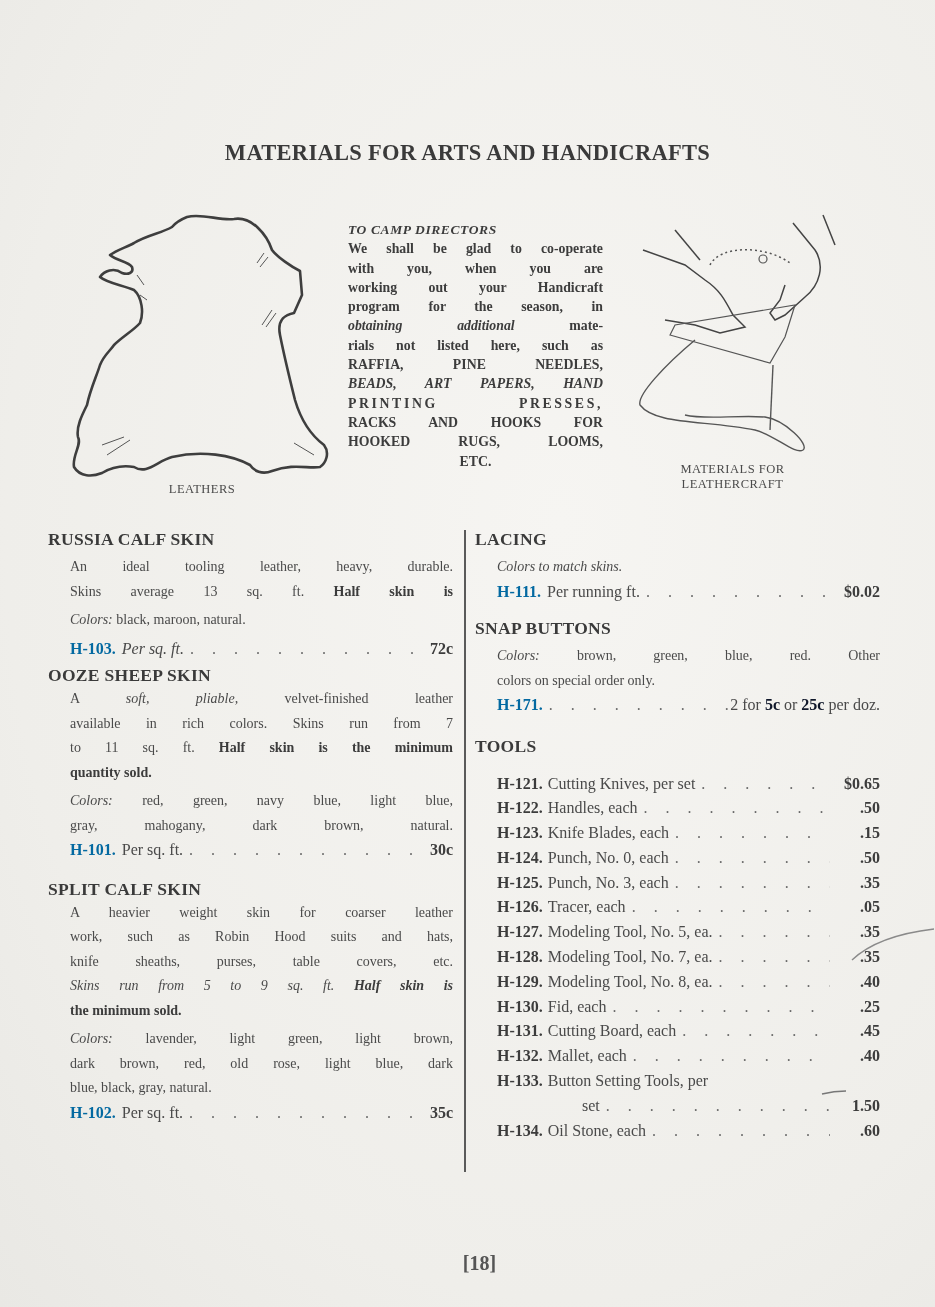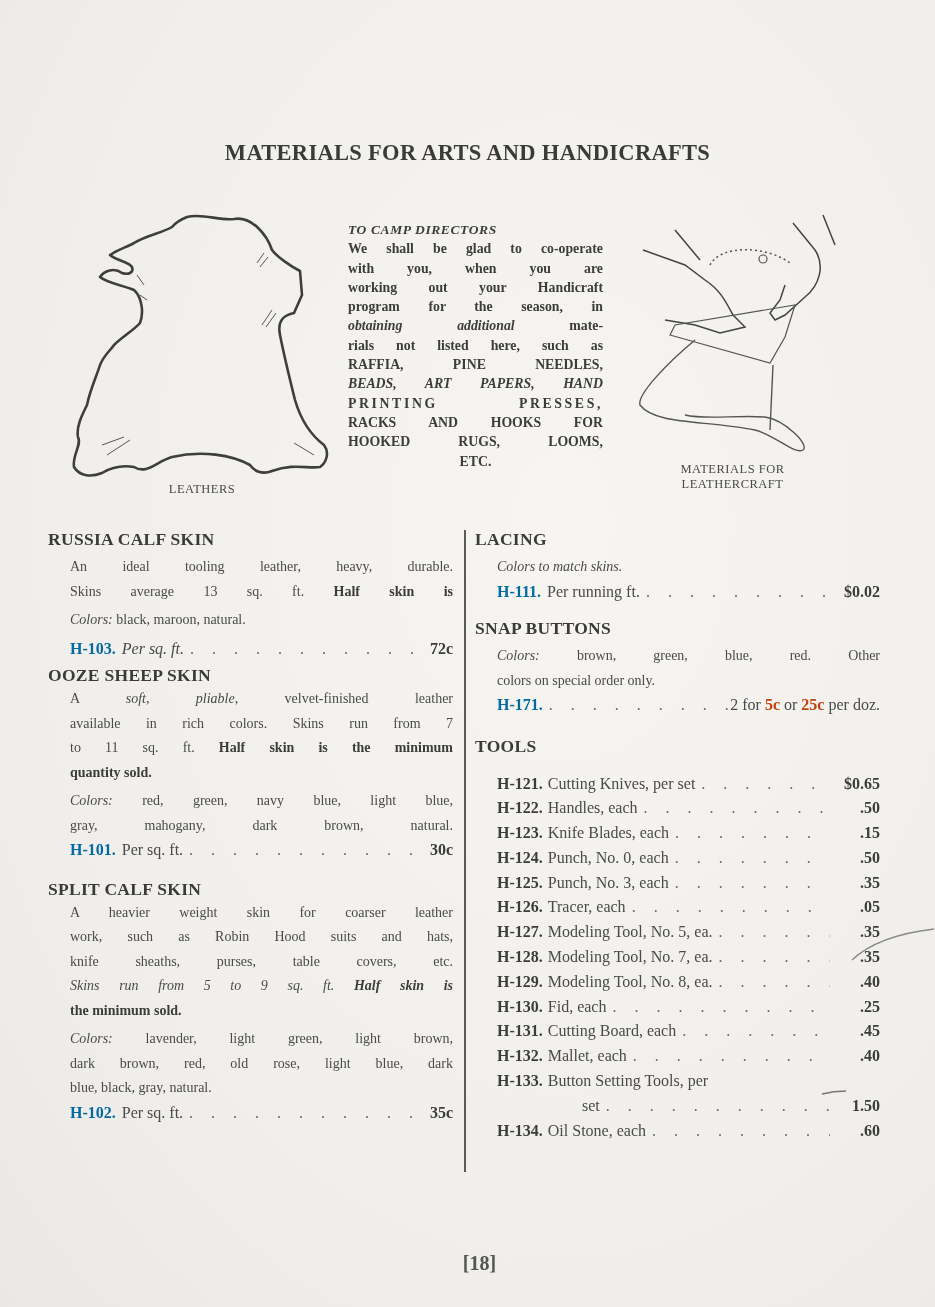--- a/index.html
+++ b/index.html
@@ -74,21 +74,21 @@
   .tools-list { margin-left: 22px; margin-top: 14px; }
   .tool-row {
     display: flex; font-size: 16px; line-height: 24.8px; color: #4a4a4a; white-space: nowrap;
   }
   .tool-row .code { font-weight: bold; color: #3c3c3c; }
   .tool-row .desc { margin-left: 5px; }
   .tool-row .leader { flex: 1; overflow: hidden; letter-spacing: 7px; color: #6a6a6a; padding-left: 6px; }
   .tool-row .price { font-weight: bold; color: #3c3c3c; width: 50px; text-align: right; }
   .tool-row .desc-cont { margin-left: 85px; }
 
-  .snap-price b { font-weight: bold; color: #c2410c; }
+  .snap-price b { font-weight: bold; color: #0f172a; }
 
   .page-number {
     position: absolute; left: 12px; width: 935px; top: 1252px; text-align: center;
     font-size: 20px; color: #555; font-weight: bold;
   }
   .pencil-mark { position: absolute; }
 </style>
 </head>
 <body>
 

